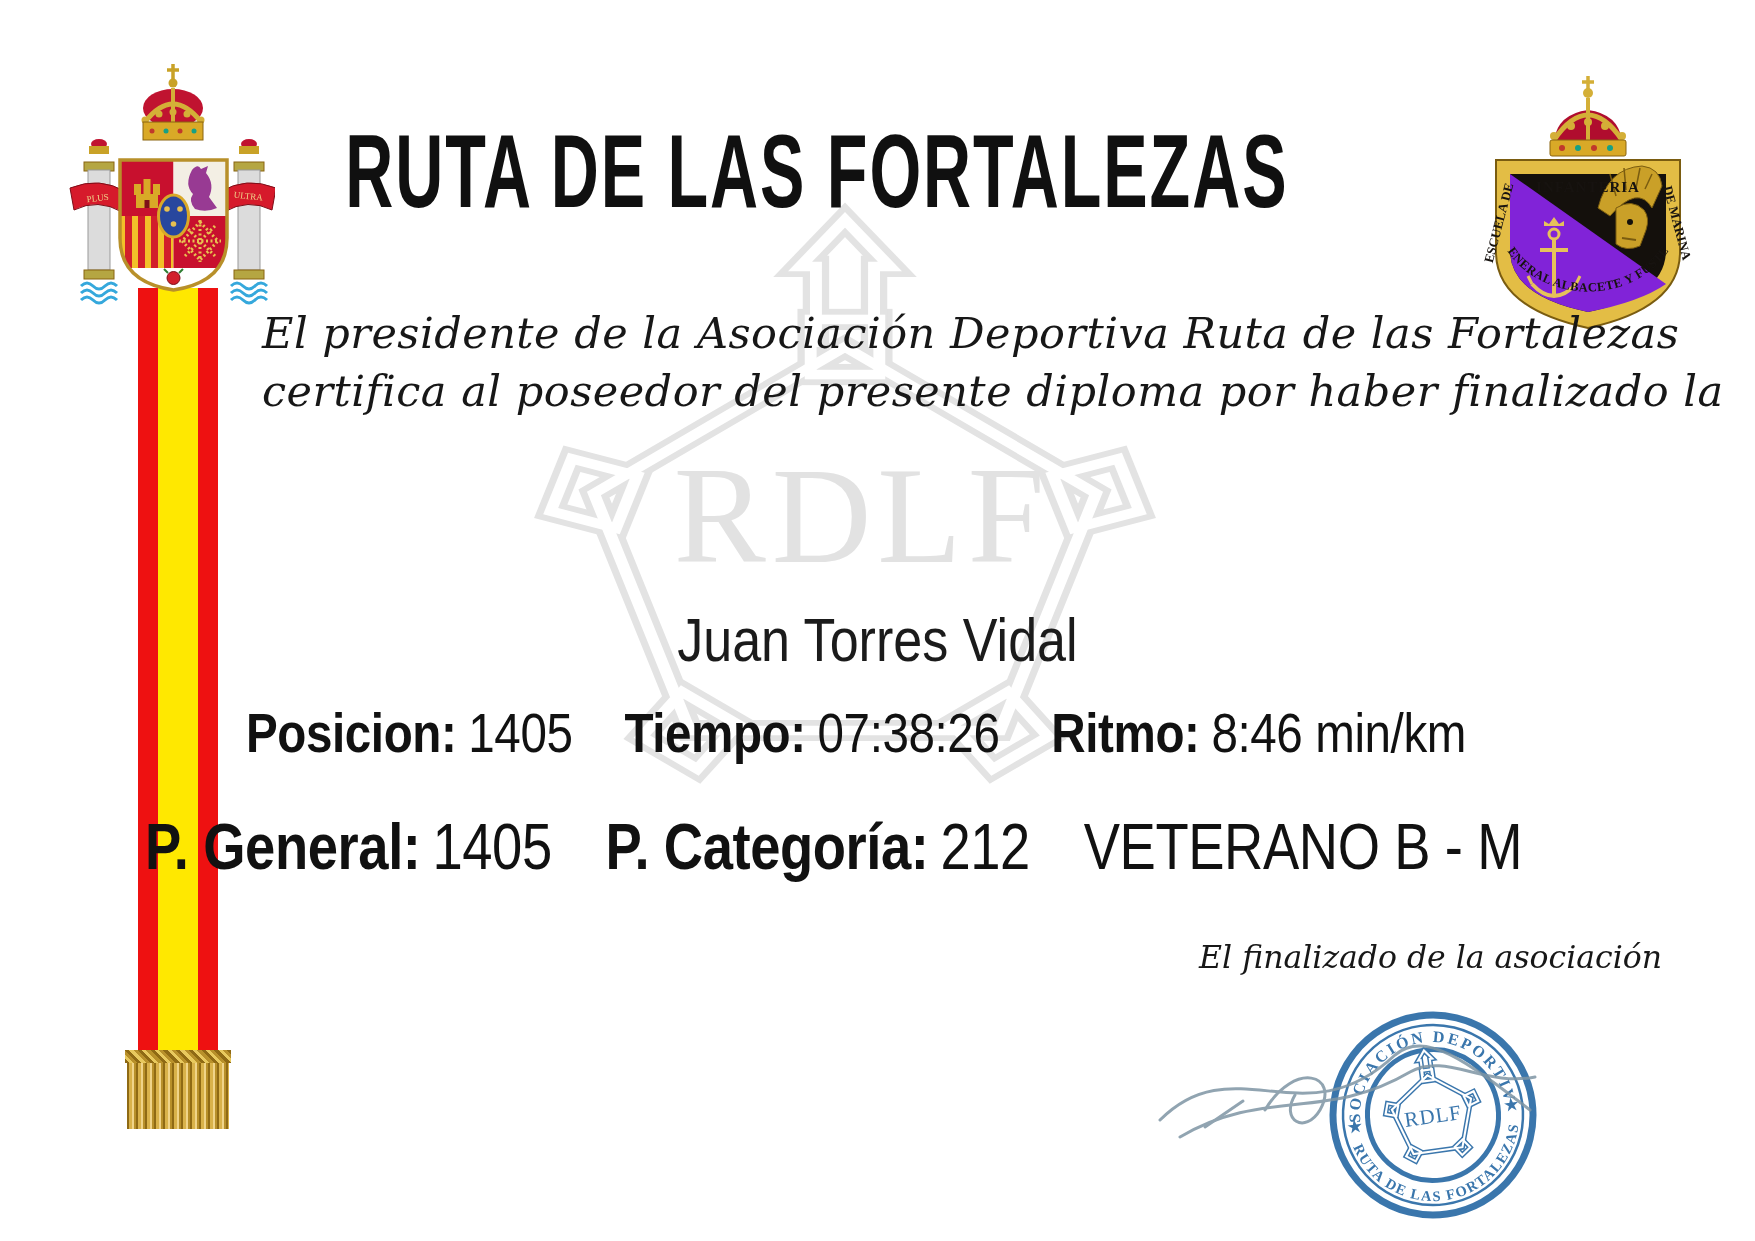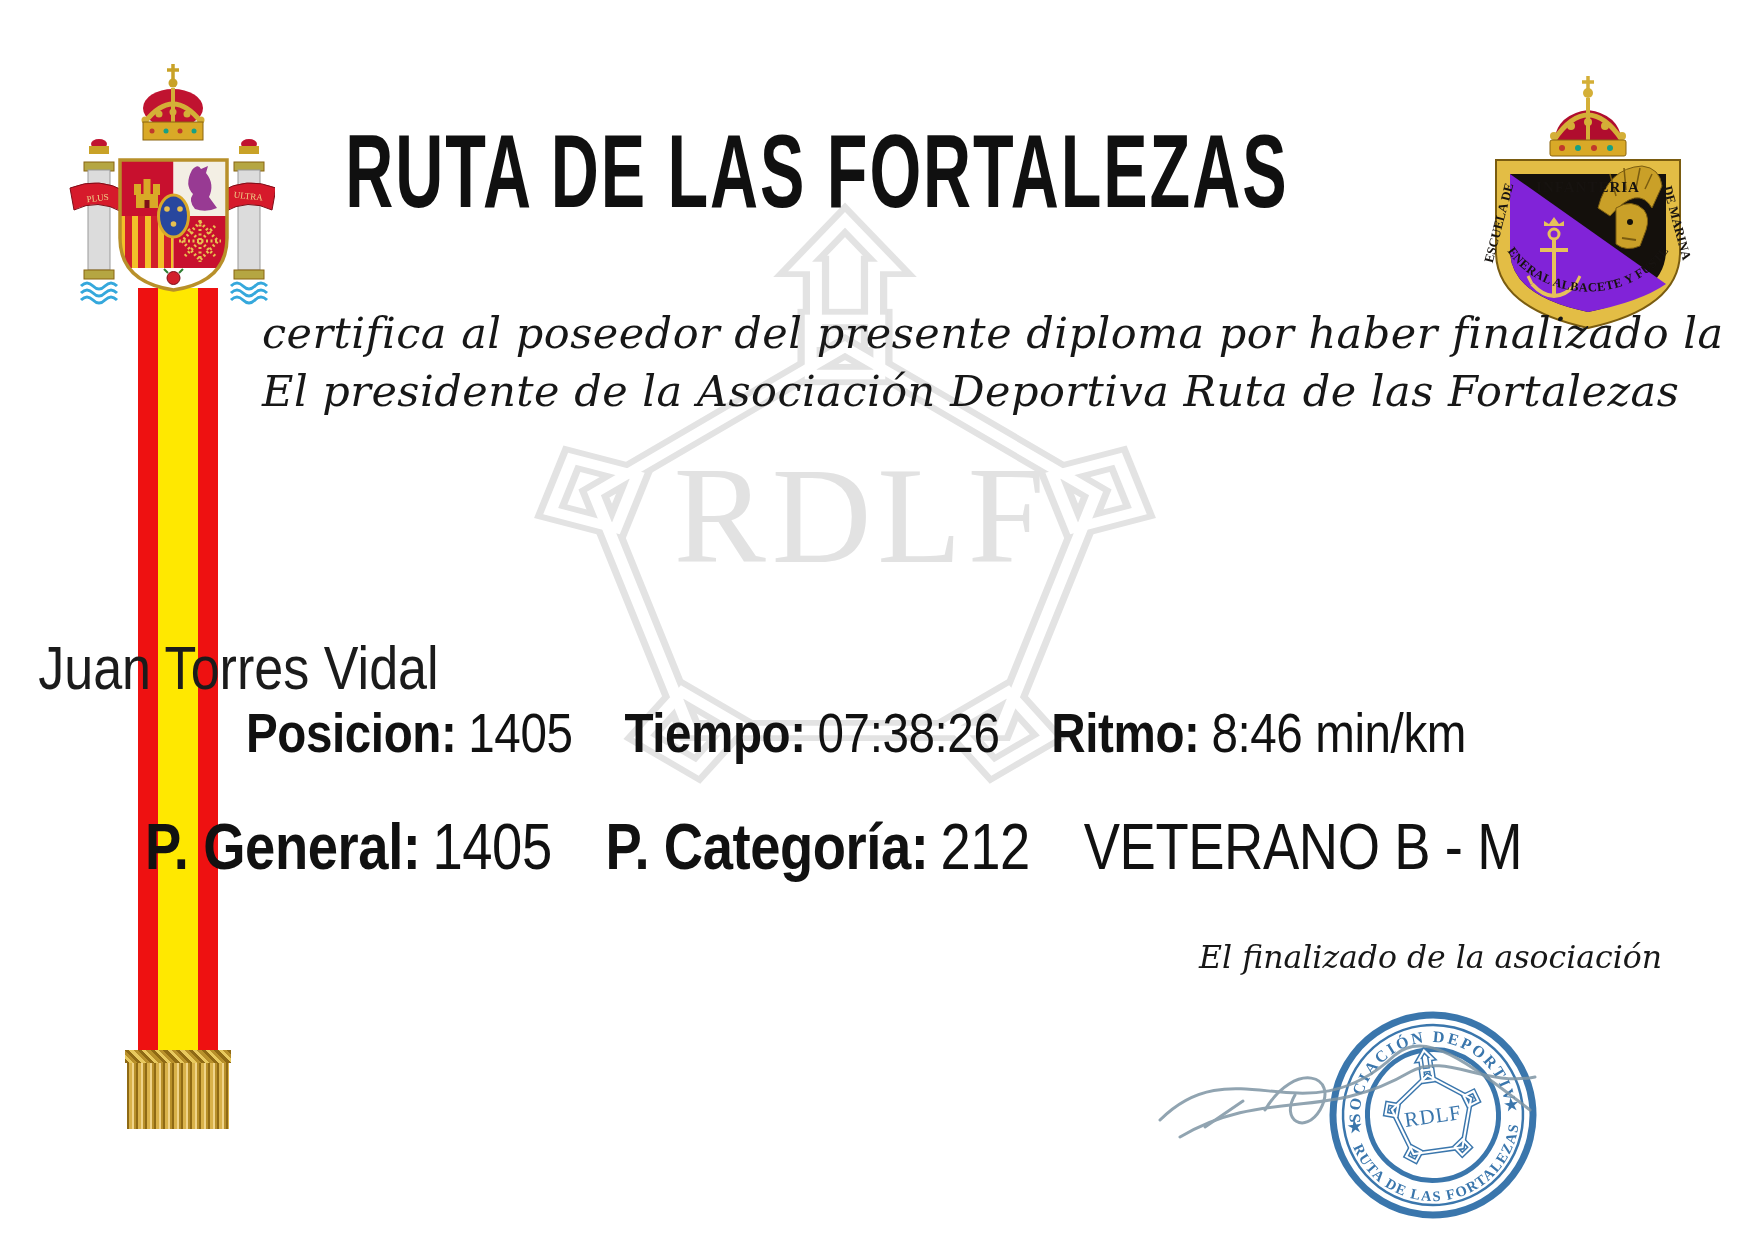--- a/index.html
+++ b/index.html
@@ -10,21 +10,21 @@
   #watermark-svg{position:absolute;left:0;top:0;z-index:0;}
   
   .title{left:80px;top:112px;width:1400px;text-align:center;z-index:2;}
   .title span{display:inline-block;font-size:104px;font-weight:bold;letter-spacing:3px;
               color:#101010;transform:scaleX(0.64);transform-origin:center top;white-space:nowrap;}
   
   .hand{font-family:"DejaVu Serif","Liberation Serif",serif;font-style:italic;color:#171717;}
   .bodytext{left:262px;top:304px;width:1240px;font-size:43px;line-height:58px;
             letter-spacing:.5px;z-index:2;white-space:nowrap;}
   
-  .name{left:0;top:632px;width:1755px;text-align:left;z-index:2;}
+  .name{left:0;top:604px;width:1755px;text-align:center;z-index:2;}
   .name span{display:inline-block;font-size:62px;color:#1b1b1b;transform:scaleX(.84);
              transform-origin:center top;letter-spacing:0;}
   
   .stats{z-index:2;white-space:nowrap;color:#111;transform-origin:left top;letter-spacing:-.5px;}
   .stats .grp{margin-right:46px;}
   .stats .lbl{font-weight:bold;margin-right:14px;}
   .stats1{left:246px;top:700px;font-size:56px;transform:scaleX(.85);}
   .stats2{left:145px;top:810px;font-size:64px;transform:scaleX(.85);}
   
   .footer{right:93px;top:934px;text-align:right;font-size:31.5px;line-height:46px;z-index:2;}
@@ -230,22 +230,22 @@
       <defs>
           <path id="emb-bot" d="M38,196 A 92 78 0 0 0 198,196"></path>
         </defs>
       <text font-size="12.5" letter-spacing=".5">
         <textPath href="#emb-bot" startOffset="50%" text-anchor="middle">GENERAL ALBACETE Y FUSTER</textPath>
       </text>
     </g>
   </svg>
 
   <div class="abs bodytext hand">
+    <div>El presidente de la Asociación Deportiva Ruta de las Fortalezas</div>
     <div>certifica al poseedor del presente diploma por haber finalizado la</div>
-    <div>El presidente de la Asociación Deportiva Ruta de las Fortalezas</div>
   </div>
 
   <div class="abs name">
     <span>Juan Torres Vidal</span>
   </div>
 
   <div class="abs stats stats1">
     <span class="grp">
       <span class="lbl">Posicion:</span><span>1405</span>
     </span>

